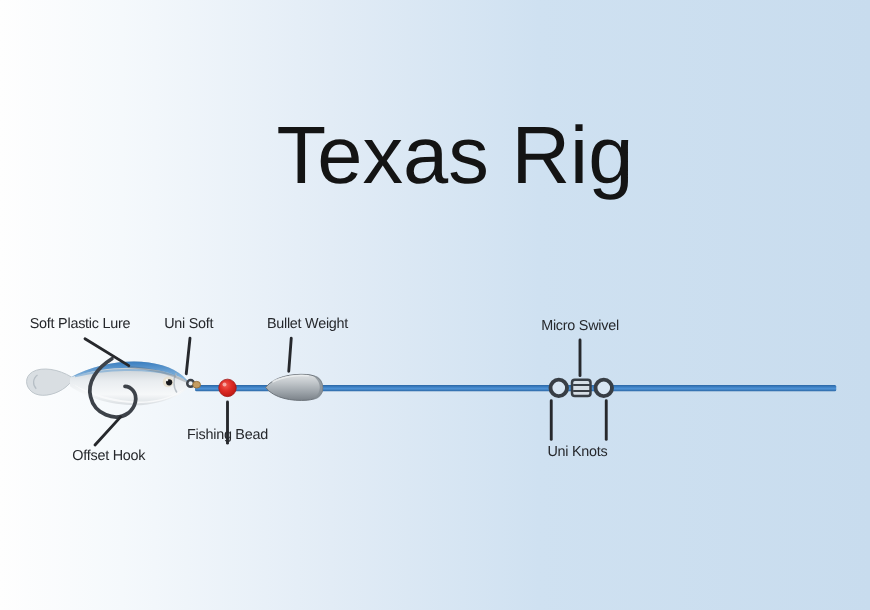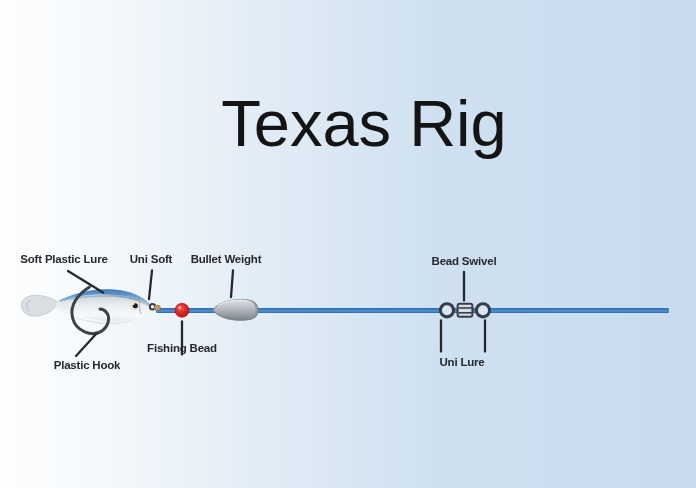--- a/index.html
+++ b/index.html
@@ -8,21 +8,21 @@
     background:linear-gradient(to right,#fefefe 0%,#f5f9fc 14%,#e2ecf6 38%,#cfe1f1 62%,#c8dcee 100%);
     font-family:"Liberation Sans",sans-serif;
   }
   .title{
     position:absolute;top:75px;left:0;width:100%;text-align:center;
     font-size:65px;line-height:1;font-weight:400;color:#141414;margin:16px;
   }
   .diagram-svg{position:absolute;left:0;top:0;}
   .lbl{
     position:absolute;transform:translateX(-50%);
-    font-size:11.5px;font-weight:700;letter-spacing:-0.2px;
+    font-size:11.5px;font-weight:400;letter-spacing:-0.2px;
     color:#26282c;white-space:nowrap;
   }
 </style>
 </head>
 <body>
 
 <div class="stage">
 
   <h1 class="title">Texas Rig</h1>
 
@@ -106,19 +106,19 @@
       <path d="M464 272 L464 300.5"></path>
       <path d="M76 356 L96.5 333.5"></path>
       <path d="M182 354.5 L182 321.5"></path>
       <path d="M441 351.5 L441 320.5"></path>
       <path d="M485 351.5 L485 320.5"></path>
     </g>
   </svg>
 
   <div class="lbl" style="left:64px;top:253px">Soft Plastic Lure</div>
   <div class="lbl" style="left:151px;top:253px">Uni Soft</div>
-  <div class="lbl" style="left:226px;top:253px">Bullet Weight</div>
-  <div class="lbl" style="left:464px;top:255px">Bead Swivel</div>
-  <div class="lbl" style="left:87px;top:359px">Plastic Hook</div>
+  <div class="lbl" style="left:246px;top:253px">Bullet Weight</div>
+  <div class="lbl" style="left:464px;top:255px">Micro Swivel</div>
+  <div class="lbl" style="left:87px;top:359px">Offset Hook</div>
   <div class="lbl" style="left:182px;top:342px">Fishing Bead</div>
-  <div class="lbl" style="left:462px;top:356px">Uni Lure</div>
+  <div class="lbl" style="left:462px;top:356px">Uni Knots</div>
 
 </div>
 
 </body></html>

